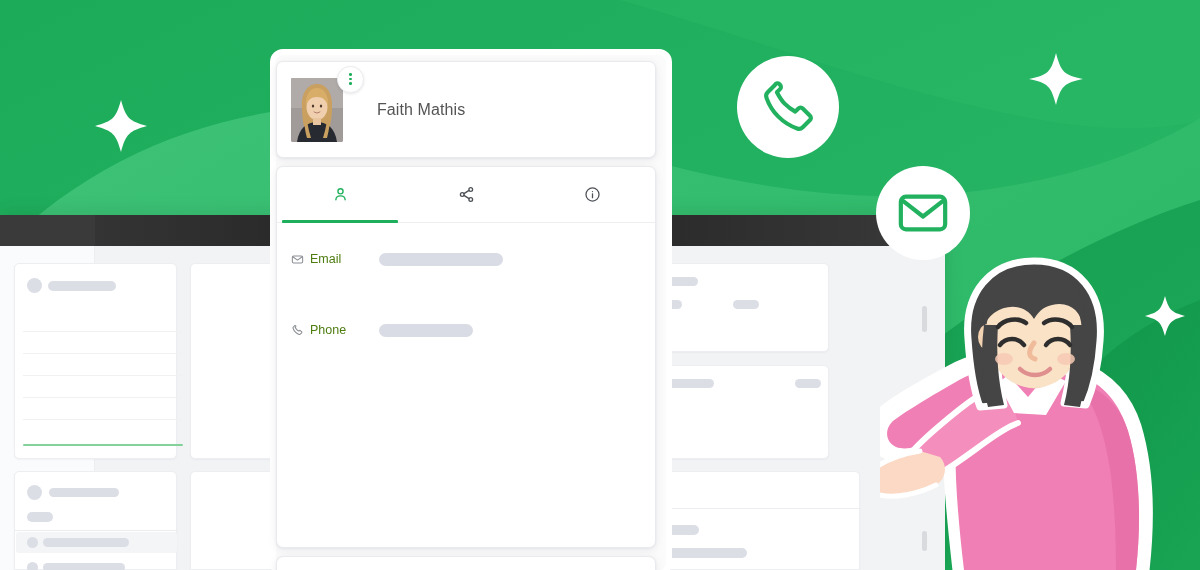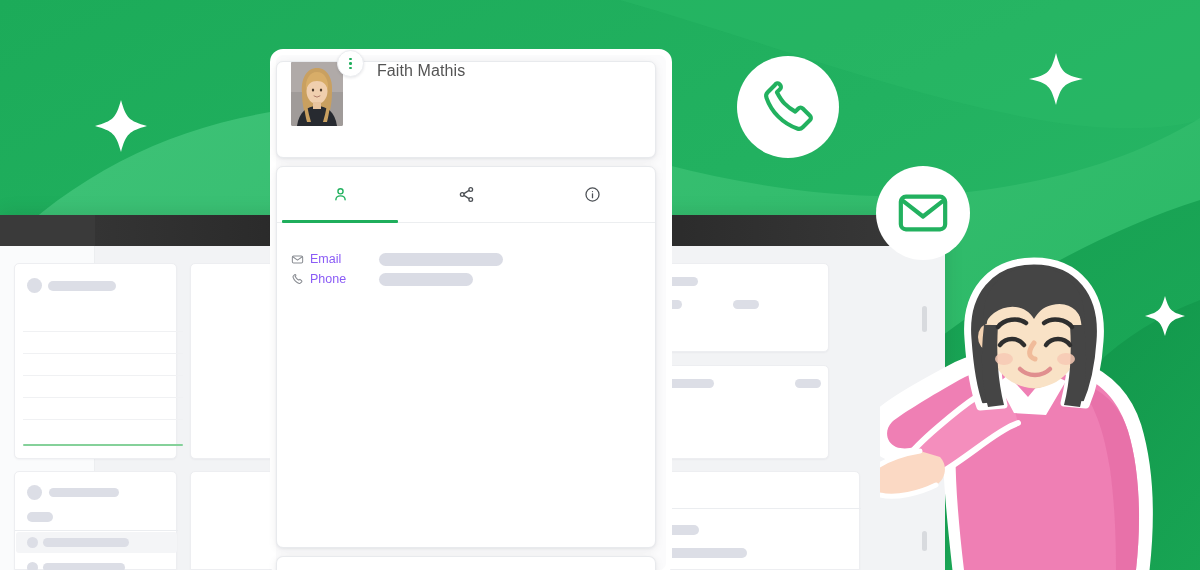--- a/index.html
+++ b/index.html
@@ -82,21 +82,21 @@
   .panel-outline {
     position: absolute; left: 270px; top: 49px; width: 402px; height: 527px;
     border: 6px solid #ffffff;
     border-radius: 13px;
     background: #fbfbfc;
   }
 
   
   #header-card {
     position: absolute; left: 0; top: 6px; width: 380px; height: 97px;
-    display: flex; align-items: flex-start;
+    display: flex; align-items: center;
   }
   .avatar-wrap { position: relative; margin-left: 14px; }
   .avatar {
     width: 52px; height: 64px; border-radius: 2px; overflow: hidden;
     background: #9a9494; display: block;
   }
   .kebab-btn {
     position: absolute; right: -21px; top: -12px;
     width: 27px; height: 27px; border-radius: 50%;
     background: #ffffff;
@@ -132,21 +132,21 @@
     font-size: 15px; color: #3f4043; font-weight: 400;
   }
   .attr-row {
     display: flex; align-items: center;
     margin-left: 14px;
     height: 20px;
   }
   .attr-label {
     display: flex; align-items: center; gap: 6px;
     width: 88px;
-    font-size: 12.5px; color: #8b5cf6;
+    font-size: 12.5px; color: #4d7c0f;
   }
   .attr-value-bar { height: 13px; border-radius: 7px; background: #dadce5; }
 
   .add-attr {
     position: absolute; left: 14px; bottom: 16px;
     width: 352px; height: 34px;
     border: 1px solid #e3e5e8;
     border-radius: 4px;
     background: #ffffff;
     display: flex; align-items: center;
@@ -356,21 +356,21 @@
       <div class="attr-label">
         <svg width="13" height="13" viewBox="0 0 24 24" fill="none" stroke="#8a8d93" stroke-width="1.9" stroke-linecap="round" stroke-linejoin="round">
           <rect x="2.5" y="5.5" width="19" height="13" rx="2.4"></rect>
           <path d="M3.3 7 12 13.2 20.7 7"></path>
         </svg>
         <span>Email</span>
       </div>
       <div class="attr-value-bar" style="width:124px;"></div>
     </div>
 
-    <div class="attr-row" style="">
+    <div class="attr-row" style="margin-top:51px;">
       <div class="attr-label">
         <svg width="13" height="13" viewBox="0 0 24 24" fill="none" stroke="#8a8d93" stroke-width="1.9" stroke-linecap="round" stroke-linejoin="round">
           <path d="M6.8 3.2 4.2 5.8c-.5.5-.7 1.3-.4 2 .9 2.6 2.4 5 4.4 7s4.4 3.5 7 4.4c.7.3 1.5.1 2-.4l2.6-2.6c.4-.4.4-1.1 0-1.5l-2.6-2.6c-.4-.4-1.1-.4-1.5 0l-1.1 1.1c-1.5-.8-2.8-1.8-4-3s-2.2-2.5-3-4l1.1-1.1c.4-.4.4-1.1 0-1.5L8.3 3.2c-.4-.4-1.1-.4-1.5 0z"></path>
         </svg>
         <span>Phone</span>
       </div>
       <div class="attr-value-bar" style="width:94px;"></div>
     </div>
 
 

